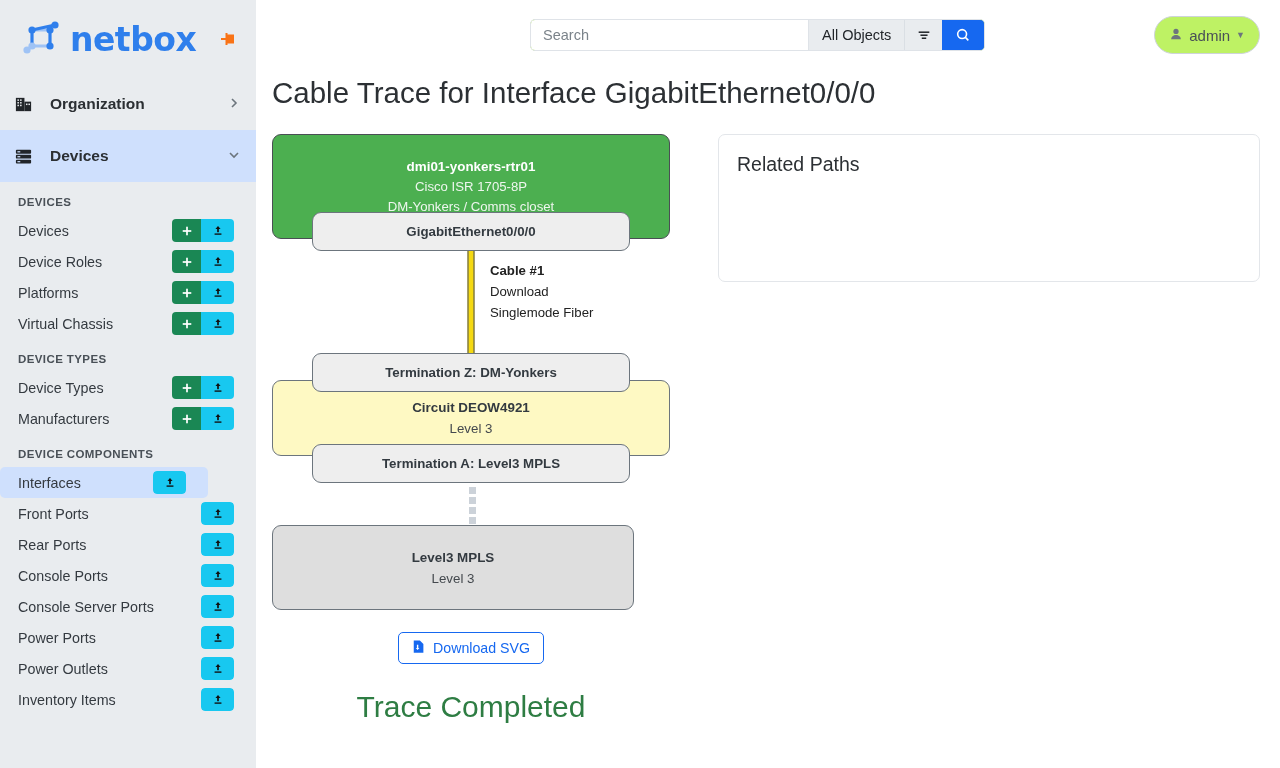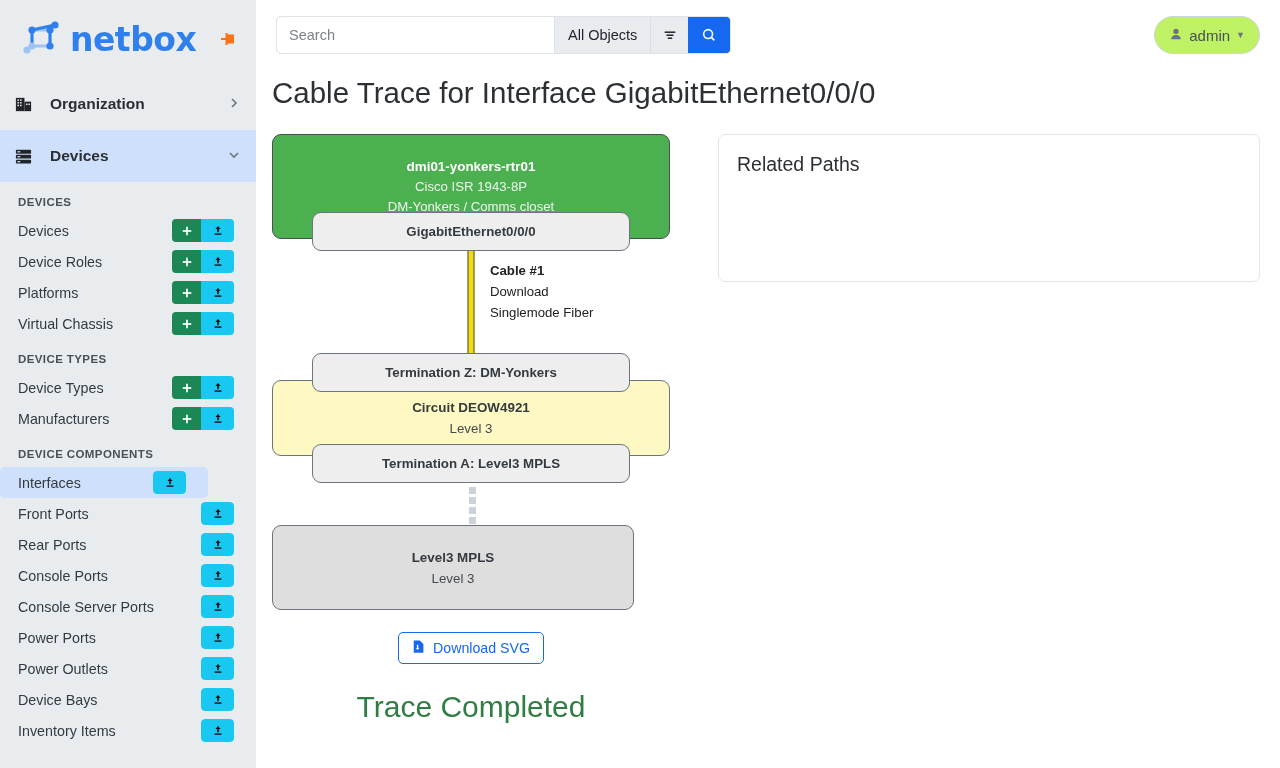--- a/index.html
+++ b/index.html
@@ -68,21 +68,21 @@
     width: 33px; background: #18c8f0; display:flex;
     align-items:center; justify-content:center; cursor: pointer;
   }
   .bp-single { width: 33px; border-radius: 4px; }
 
   
   .main { flex: 1 1 auto; height: 768px; background: #fff; position: relative; overflow: hidden; }
 
   .topbar { height: 70px; display: flex; align-items: center; padding: 0 20px; }
   .search-wrap {
-    display: flex; height: 38px; 
+    display: flex; height: 32px; margin-left: 254px;
     border: 1px solid #dfe3e8; border-radius: 5px; overflow: hidden;
     background: #84cc16;
   }
   .search-input {
     width: 277px; border: none; outline: none;
     font-size: 14.5px; padding: 0 12px; color: #212529;
     font-family: "Liberation Sans", sans-serif;
     background: #fff;
   }
   .search-input::placeholder { color: #7b838a; }
@@ -460,32 +460,20 @@
             <div class="bp-imp bp-single">
               <svg viewBox="0 0 14 14" width="12" height="13">
                 <rect x="6" y="3" width="2" height="6" fill="#111"></rect>
                 <path d="M4 5.2h6L7 1.8z" fill="#111"></path>
                 <rect x="3" y="10.4" width="8" height="1.6" fill="#111"></rect>
               </svg>
             </div>
           </div>
         </div>
         <div class="nav-item">
-          <span class="ilabel">Device Bays</span>
-          <div class="btn-pair">
-            <div class="bp-imp bp-single">
-              <svg viewBox="0 0 14 14" width="12" height="13">
-                <rect x="6" y="3" width="2" height="6" fill="#111"></rect>
-                <path d="M4 5.2h6L7 1.8z" fill="#111"></path>
-                <rect x="3" y="10.4" width="8" height="1.6" fill="#111"></rect>
-              </svg>
-            </div>
-          </div>
-        </div>
-        <div class="nav-item">
           <span class="ilabel">Inventory Items</span>
           <div class="btn-pair">
             <div class="bp-imp bp-single">
               <svg viewBox="0 0 14 14" width="12" height="13">
                 <rect x="6" y="3" width="2" height="6" fill="#111"></rect>
                 <path d="M4 5.2h6L7 1.8z" fill="#111"></path>
                 <rect x="3" y="10.4" width="8" height="1.6" fill="#111"></rect>
               </svg>
             </div>
           </div>
@@ -530,21 +518,21 @@
 
     <h1 class="page-title">Cable Trace for Interface GigabitEthernet0/0/0</h1>
 
     <div class="content">
 
       <div class="trace-col">
         <div class="trace">
 
           <div class="node node-device">
             <div class="n1">dmi01-yonkers-rtr01</div>
-            <div class="n2">Cisco ISR 1943-8P</div>
+            <div class="n2">Cisco ISR 1705-8P</div>
             <div class="n3">DM-Yonkers / Comms closet</div>
           </div>
 
           <div class="node node-term">
             <span>GigabitEthernet0/0/0</span>
           </div>
 
           <div class="cable-zone">
             <div class="cable-line"></div>
             <div class="cable-lbl">

